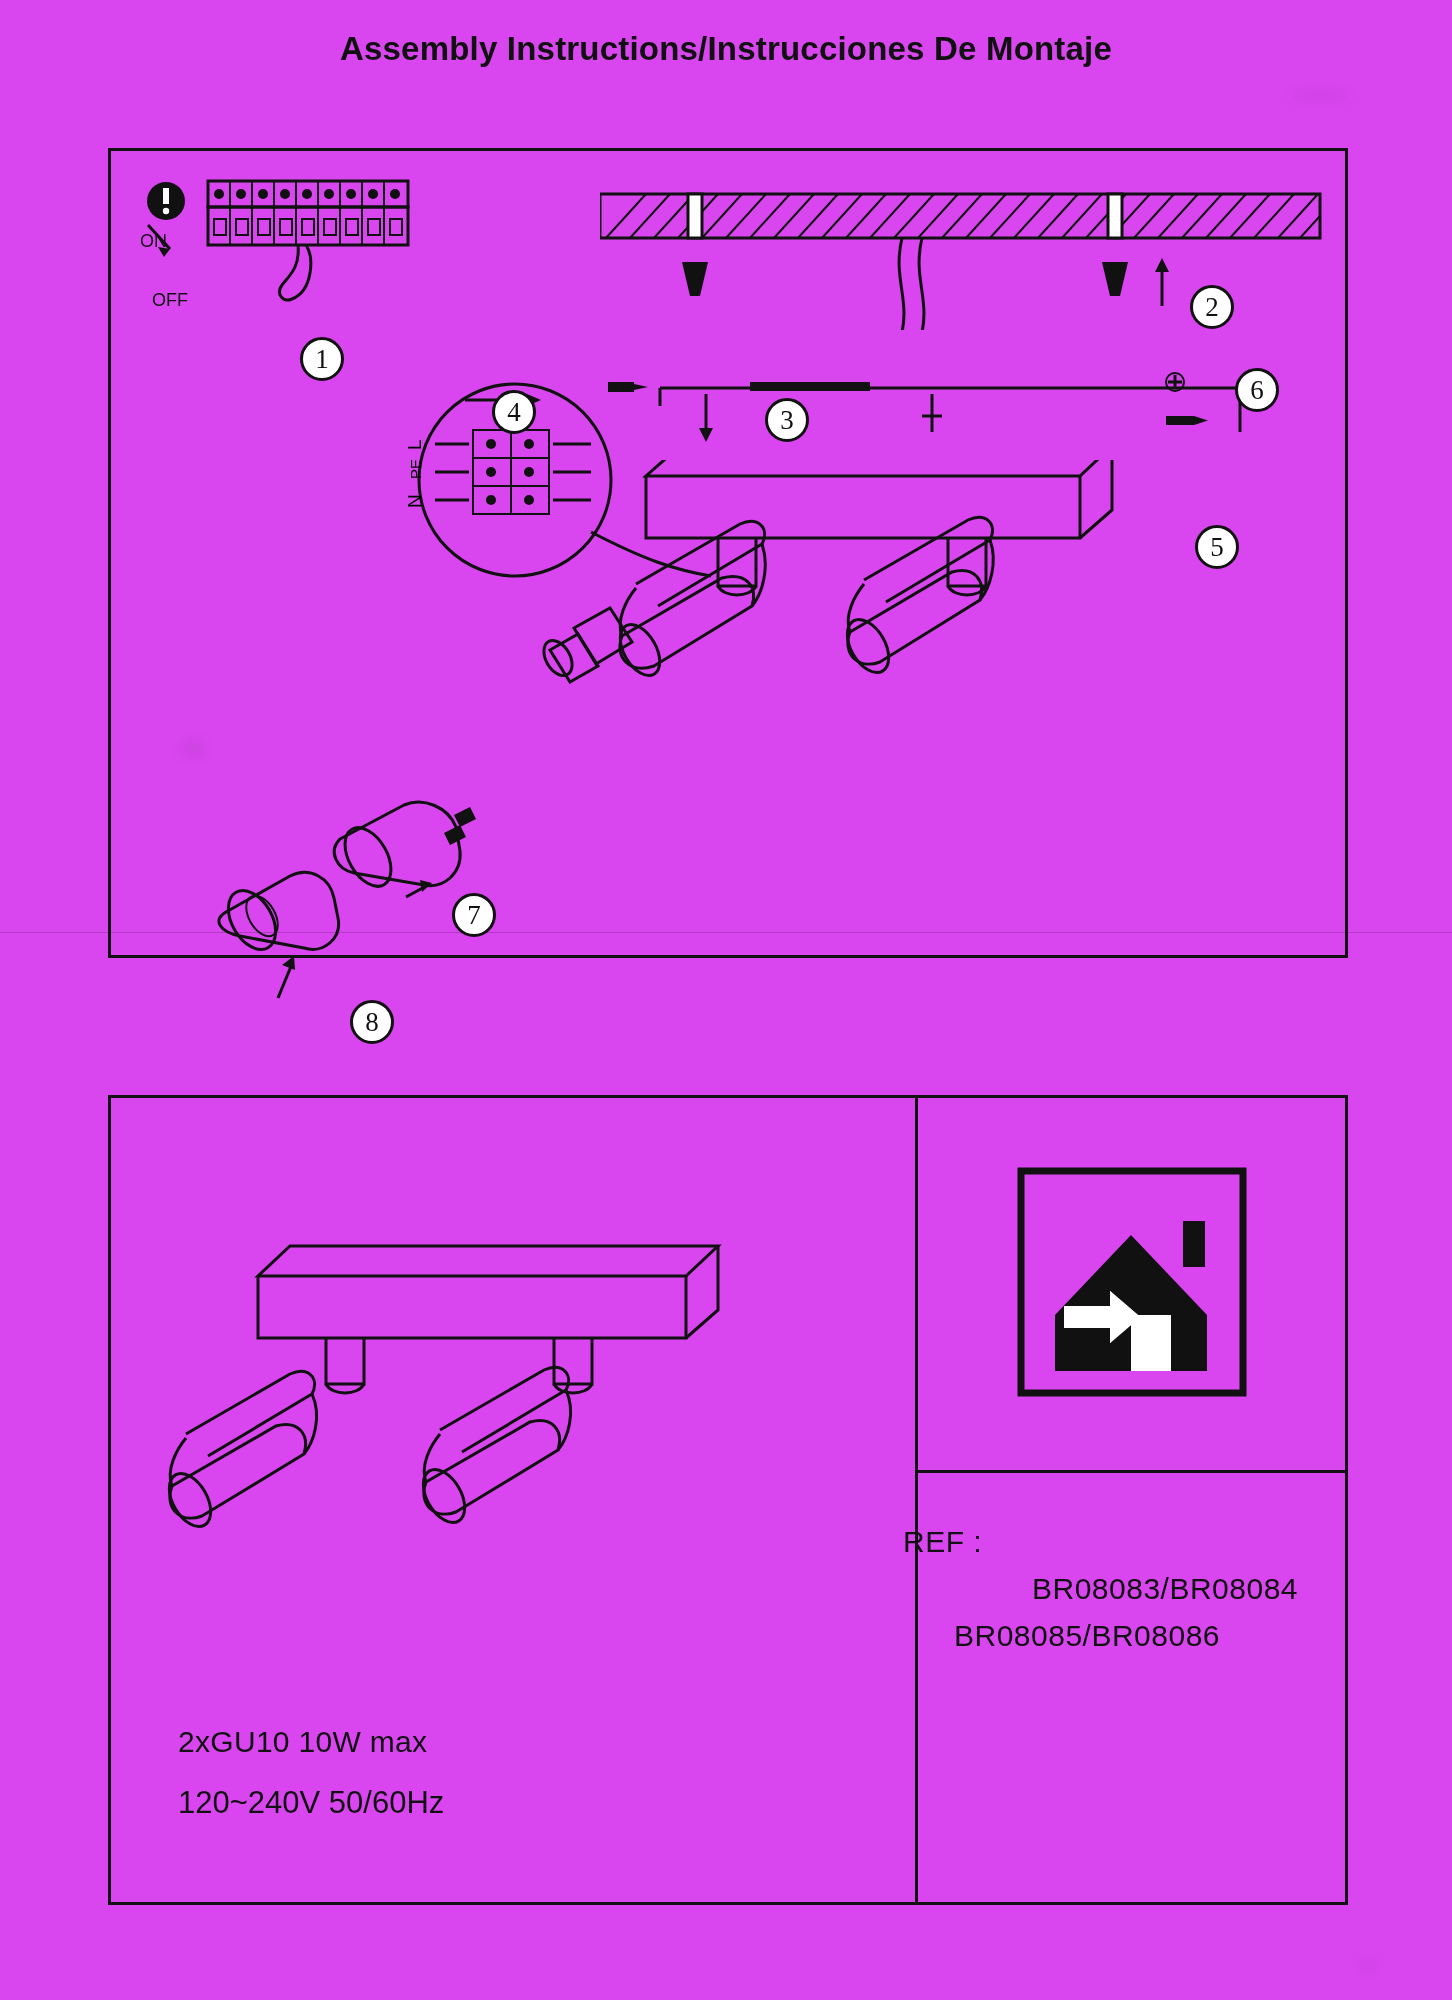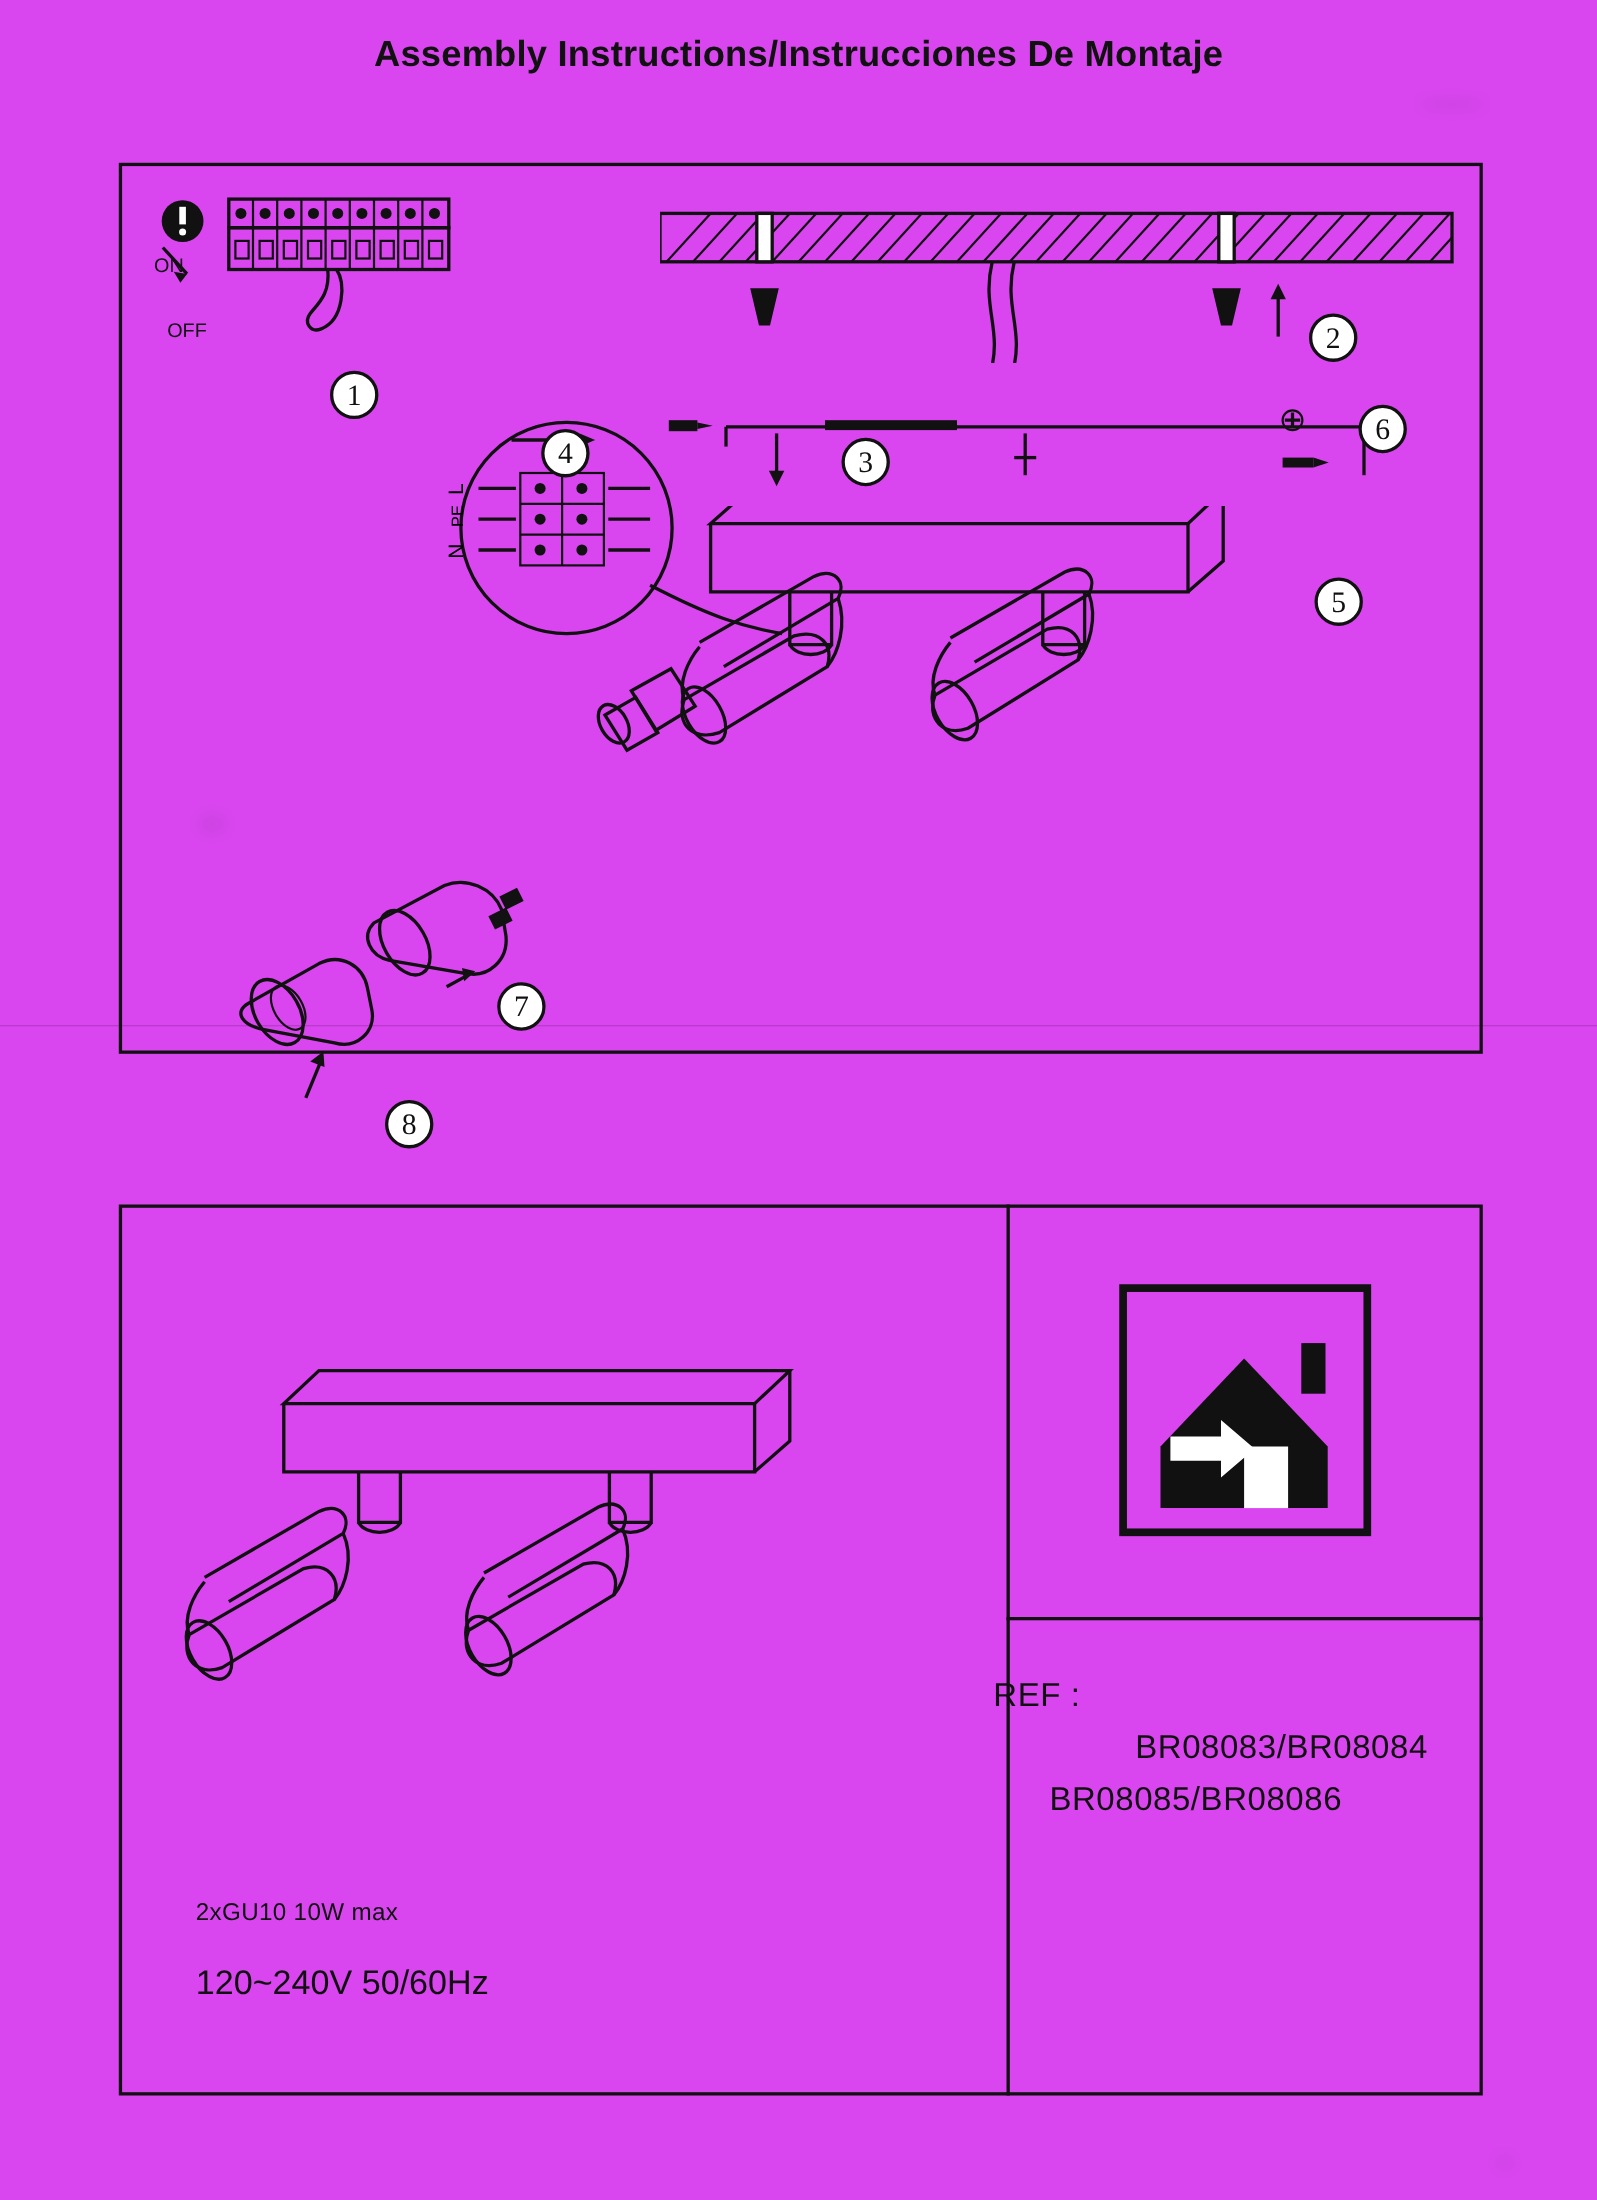--- a/index.html
+++ b/index.html
@@ -101,21 +101,21 @@
 
   
   .tlabel {
     position: absolute;
     font-size: 20px;
     font-family: "Liberation Sans", sans-serif;
   }
 
   .spec {
     position: absolute;
-    font-size: 22px;
+    font-size: 30px;
     letter-spacing: 0.3px;
   }
   .spec2 { position: absolute; font-size: 31px; }
 
   .ref-label {
     position: absolute;
     font-size: 30px;
     letter-spacing: 0.5px;
   }
   .ref-line {

